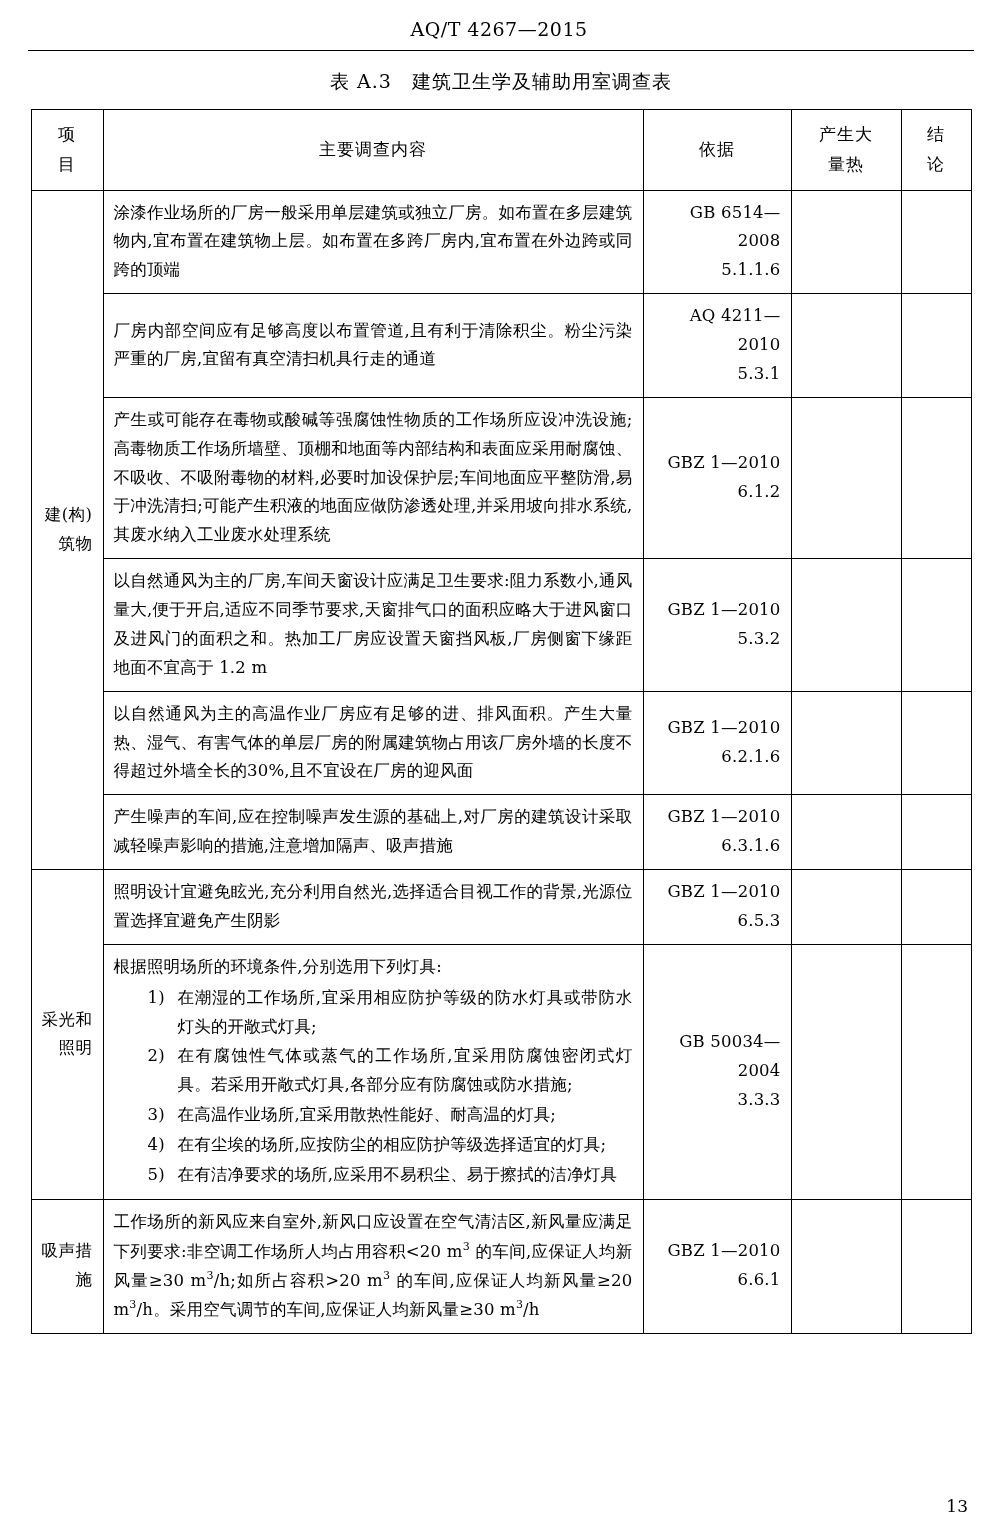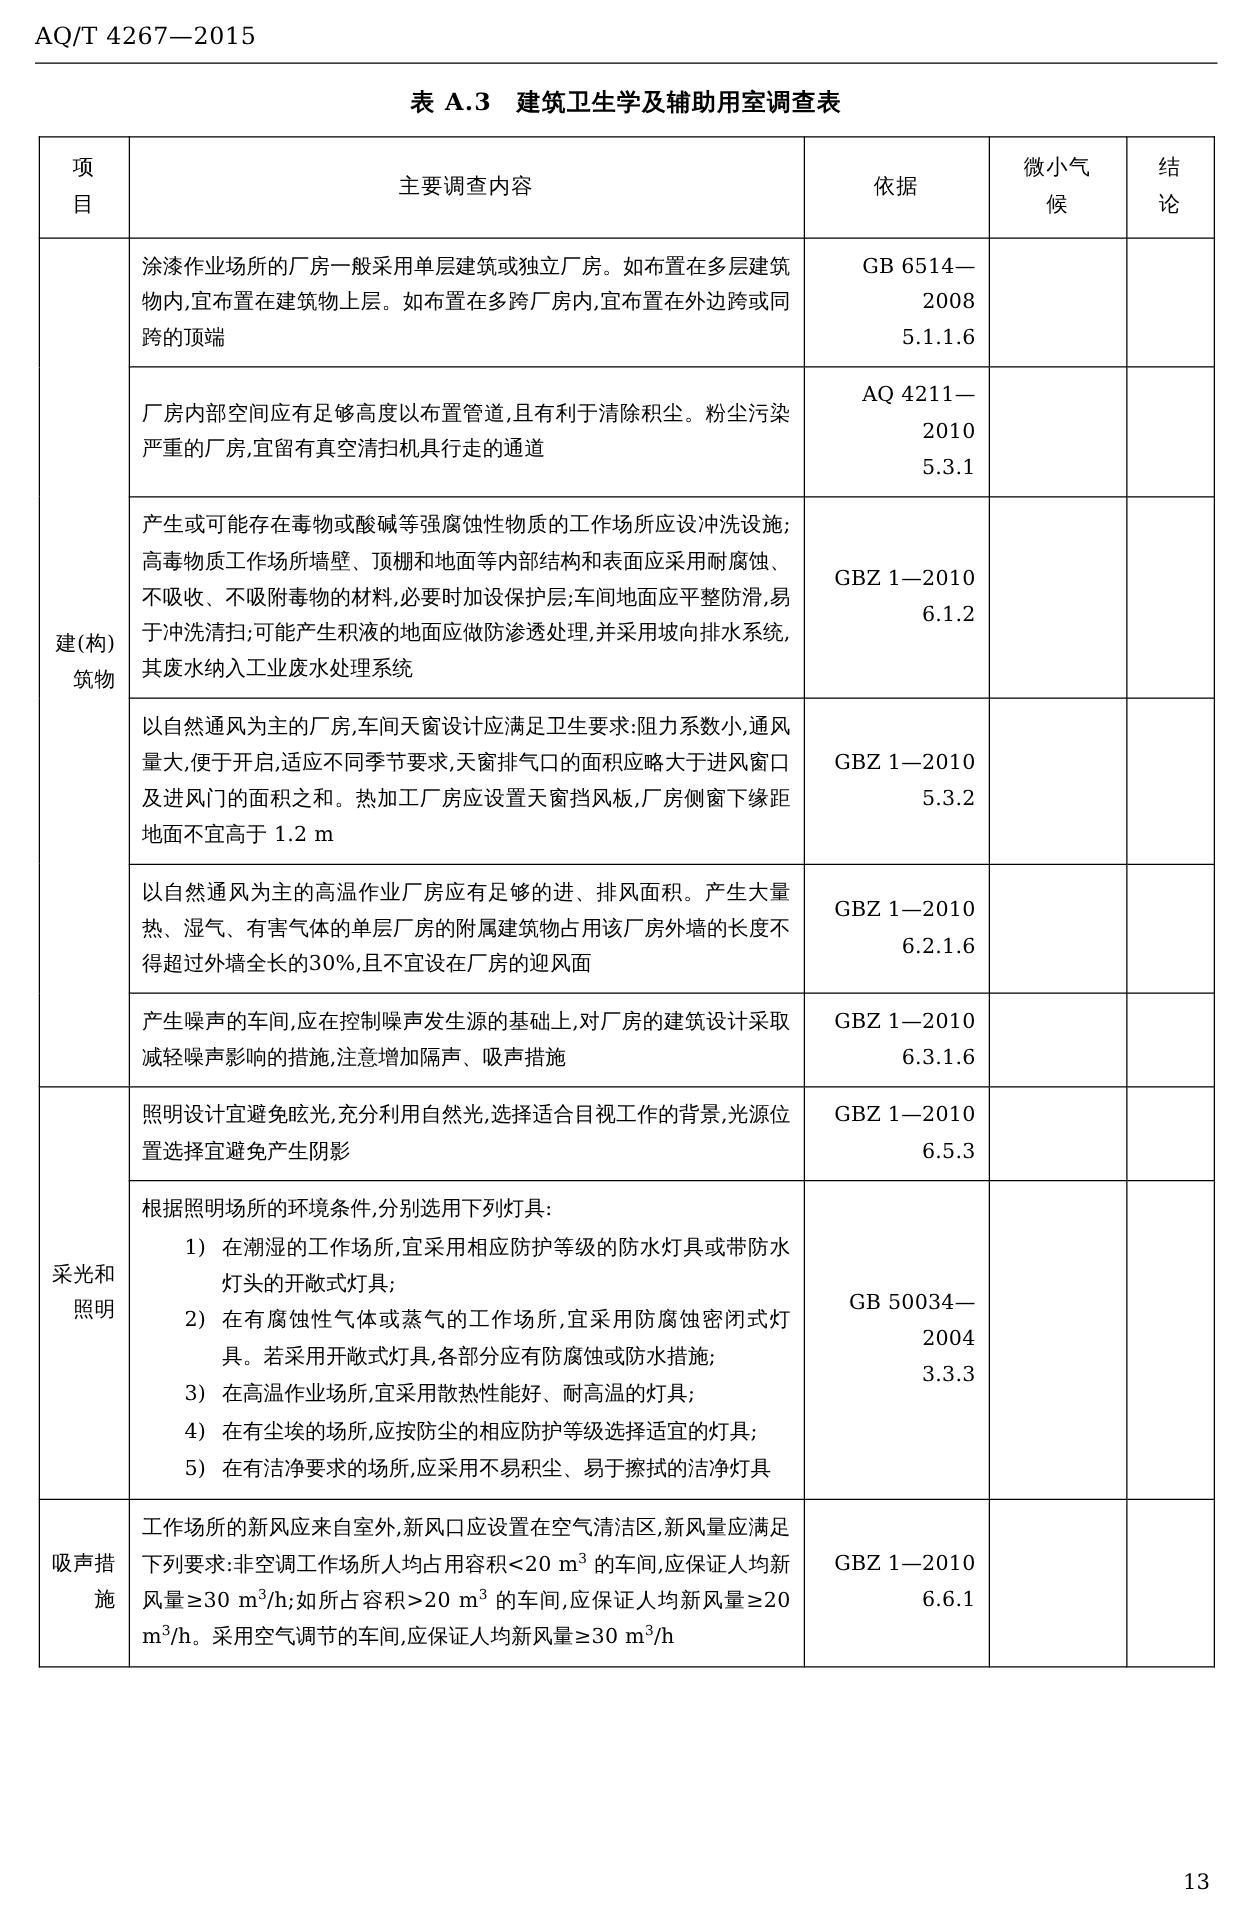--- a/index.html
+++ b/index.html
@@ -15,21 +15,21 @@
     position: relative;
   }
   .page {
     width: 1002px;
     min-height: 1530px;
     box-sizing: border-box;
     padding: 18px 28px 10px 28px;
     position: relative;
   }
   .header {
-    text-align: left;
+    text-align: center;
     font-size: 19px;
     letter-spacing: 0.5px;
     margin-bottom: 10px;
     padding-right: 4px;
   }
   .header-rule {
     border: none;
     border-top: 1.6px solid #000;
     margin: 6px 0 18px 0;
   }
@@ -38,21 +38,21 @@
     line-height: 1.6;
     margin: 0 0 16px 2px;
     letter-spacing: 0.3px;
   }
   .intro .label {
     margin-right: 14px;
   }
   .table-title {
     text-align: center;
     font-size: 19px;
-    font-weight: bold;
+    font-weight: normal;
     margin: 6px 0 14px 0;
     letter-spacing: 1px;
   }
   table.survey {
     border-collapse: collapse;
     width: 940px;
     margin: 0 auto;
     table-layout: fixed;
   }
   table.survey th, table.survey td {
@@ -141,21 +141,21 @@
       <col class="col-content">
       <col class="col-basis">
       <col class="col-record">
       <col class="col-conclusion">
     </colgroup>
     <thead>
       <tr>
         <th>项目</th>
         <th>主要调查内容</th>
         <th>依据</th>
-        <th>微小气候</th>
+        <th>产生大量热</th>
         <th>结论</th>
       </tr>
     </thead>
     <tbody>
         <tr>
           <td class="item-cell" rowspan="6">建(构)筑物</td>
           <td class="content-cell">
             <div>涂漆作业场所的厂房一般采用单层建筑或独立厂房。如布置在多层建筑物内,宜布置在建筑物上层。如布置在多跨厂房内,宜布置在外边跨或同跨的顶端</div>
           </td>
           <td class="basis-cell">

